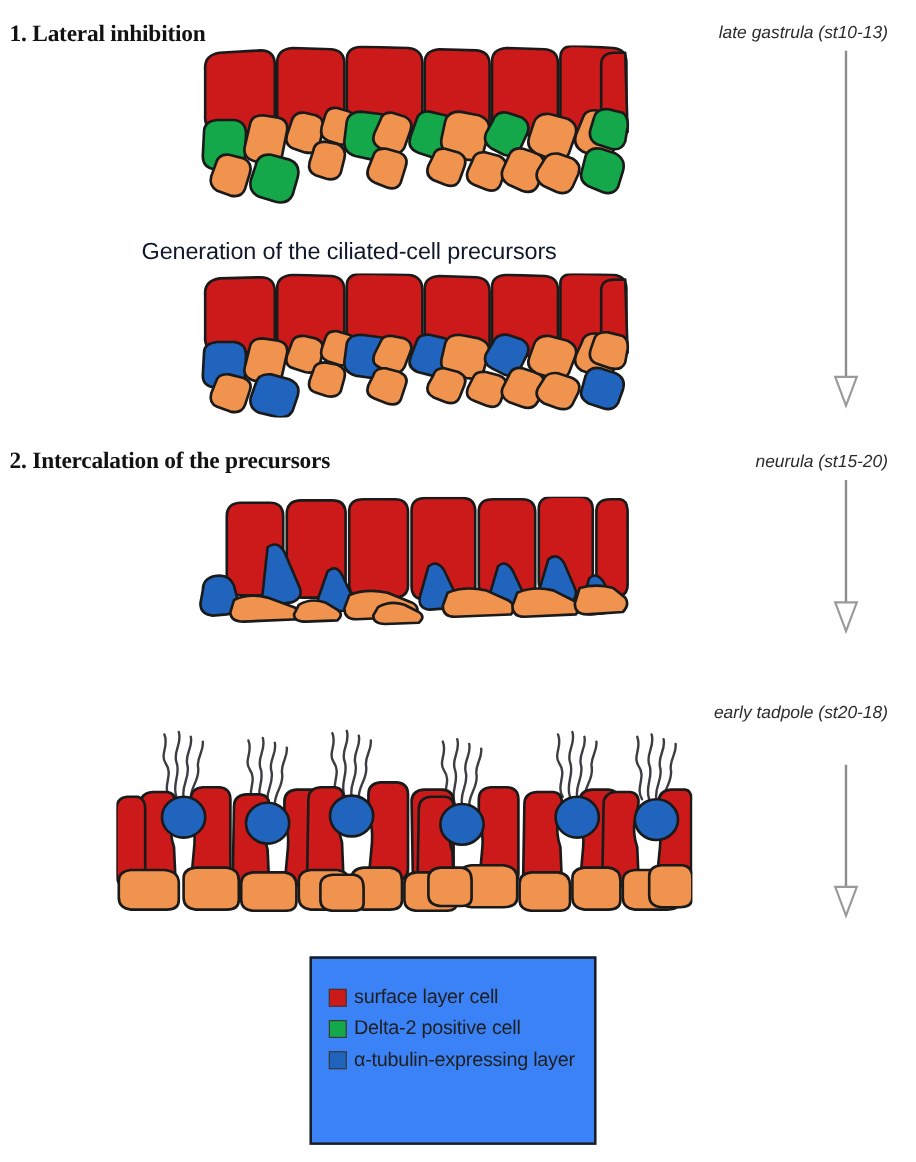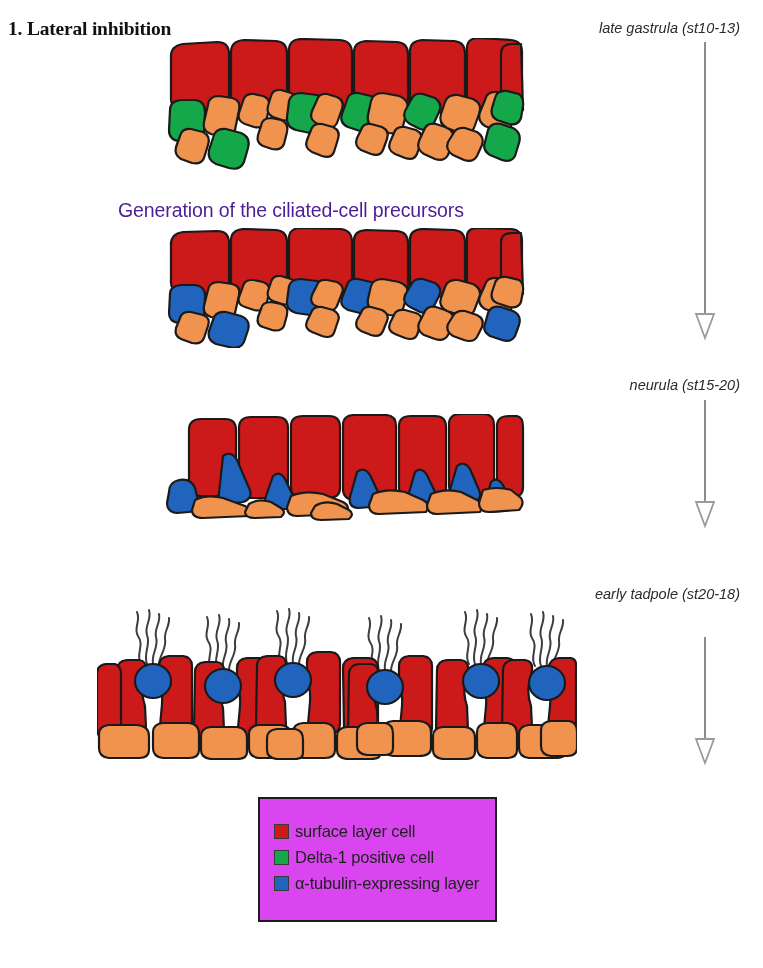--- a/index.html
+++ b/index.html
@@ -32,21 +32,21 @@
     white-space: nowrap;
     font-family: Liberation Serif, serif;
   }
   #heading-1 { left: 8px;  top: 18px; }
   #heading-2 { left: 8px;  top: 374px; }
 
   .caption {
     position: absolute;
     font-size: 19.5px;
     font-weight: normal;
-    color: #4c1d95;
+    color: #0f172a;
     white-space: nowrap;
     letter-spacing: -0.1px;
   }
   #caption-1 { left: 118px; top: 199px; }
   #caption-2 { left: 52px;  top: 551px; }
 
   .stage-label {
     position: absolute;
     font-size: 14.5px;
     font-weight: normal;
@@ -61,23 +61,23 @@
 
   
   .timeline-arrow { position: absolute; }
 
   
   #legend-box {
     position: absolute;
     left: 258px;
     top: 797px;
     width: 239px;
-    height: 125px;
+    height: 157px;
     border: 2px solid #1c1c1c;
-    background: #d946ef;
+    background: #3b82f6;
     box-sizing: border-box;
   }
   #legend-list {
     position: absolute;
     left: 14px;
     top: 21px;
     display: flex;
     flex-direction: column;
     gap: 3px;
   }
@@ -106,20 +106,21 @@
   .cell { stroke: #1a1a1a; stroke-width: 2.2; stroke-linejoin: round; }
   .cilium { fill: none; stroke: #3c3c42; stroke-width: 2.0; stroke-linecap: round; }
 </style>
 </head>
 <body>
 
 <div class="stage">
 
   <div class="section-heading" id="heading-1">1. Lateral inhibition</div>
 
+  <div class="section-heading" id="heading-2">2. Intercalation of the precursors</div>
 
   <div class="caption" id="caption-1">Generation of the ciliated-cell precursors</div>
 
 
   <div class="stage-label" id="stage-label-0">late gastrula (st10-13)</div>
 
   <div class="stage-label" id="stage-label-1">neurula (st15-20)</div>
 
   <div class="stage-label" id="stage-label-2">early tadpole (st20-18)</div>
 
@@ -329,21 +330,21 @@
   <div id="legend-box">
     <div id="legend-list">
 
       <div class="legend-row">
         <span class="legend-swatch" style="background:#cc1a1a"></span>
         <span class="legend-text">surface layer cell</span>
       </div>
 
       <div class="legend-row">
         <span class="legend-swatch" style="background:#14a84a"></span>
-        <span class="legend-text">Delta-1 positive cell</span>
+        <span class="legend-text">Delta-2 positive cell</span>
       </div>
 
 
       <div class="legend-row">
         <span class="legend-swatch" style="background:#2064bd"></span>
         <span class="legend-text">α-tubulin-expressing  layer</span>
       </div>
 
     </div>
   </div>

